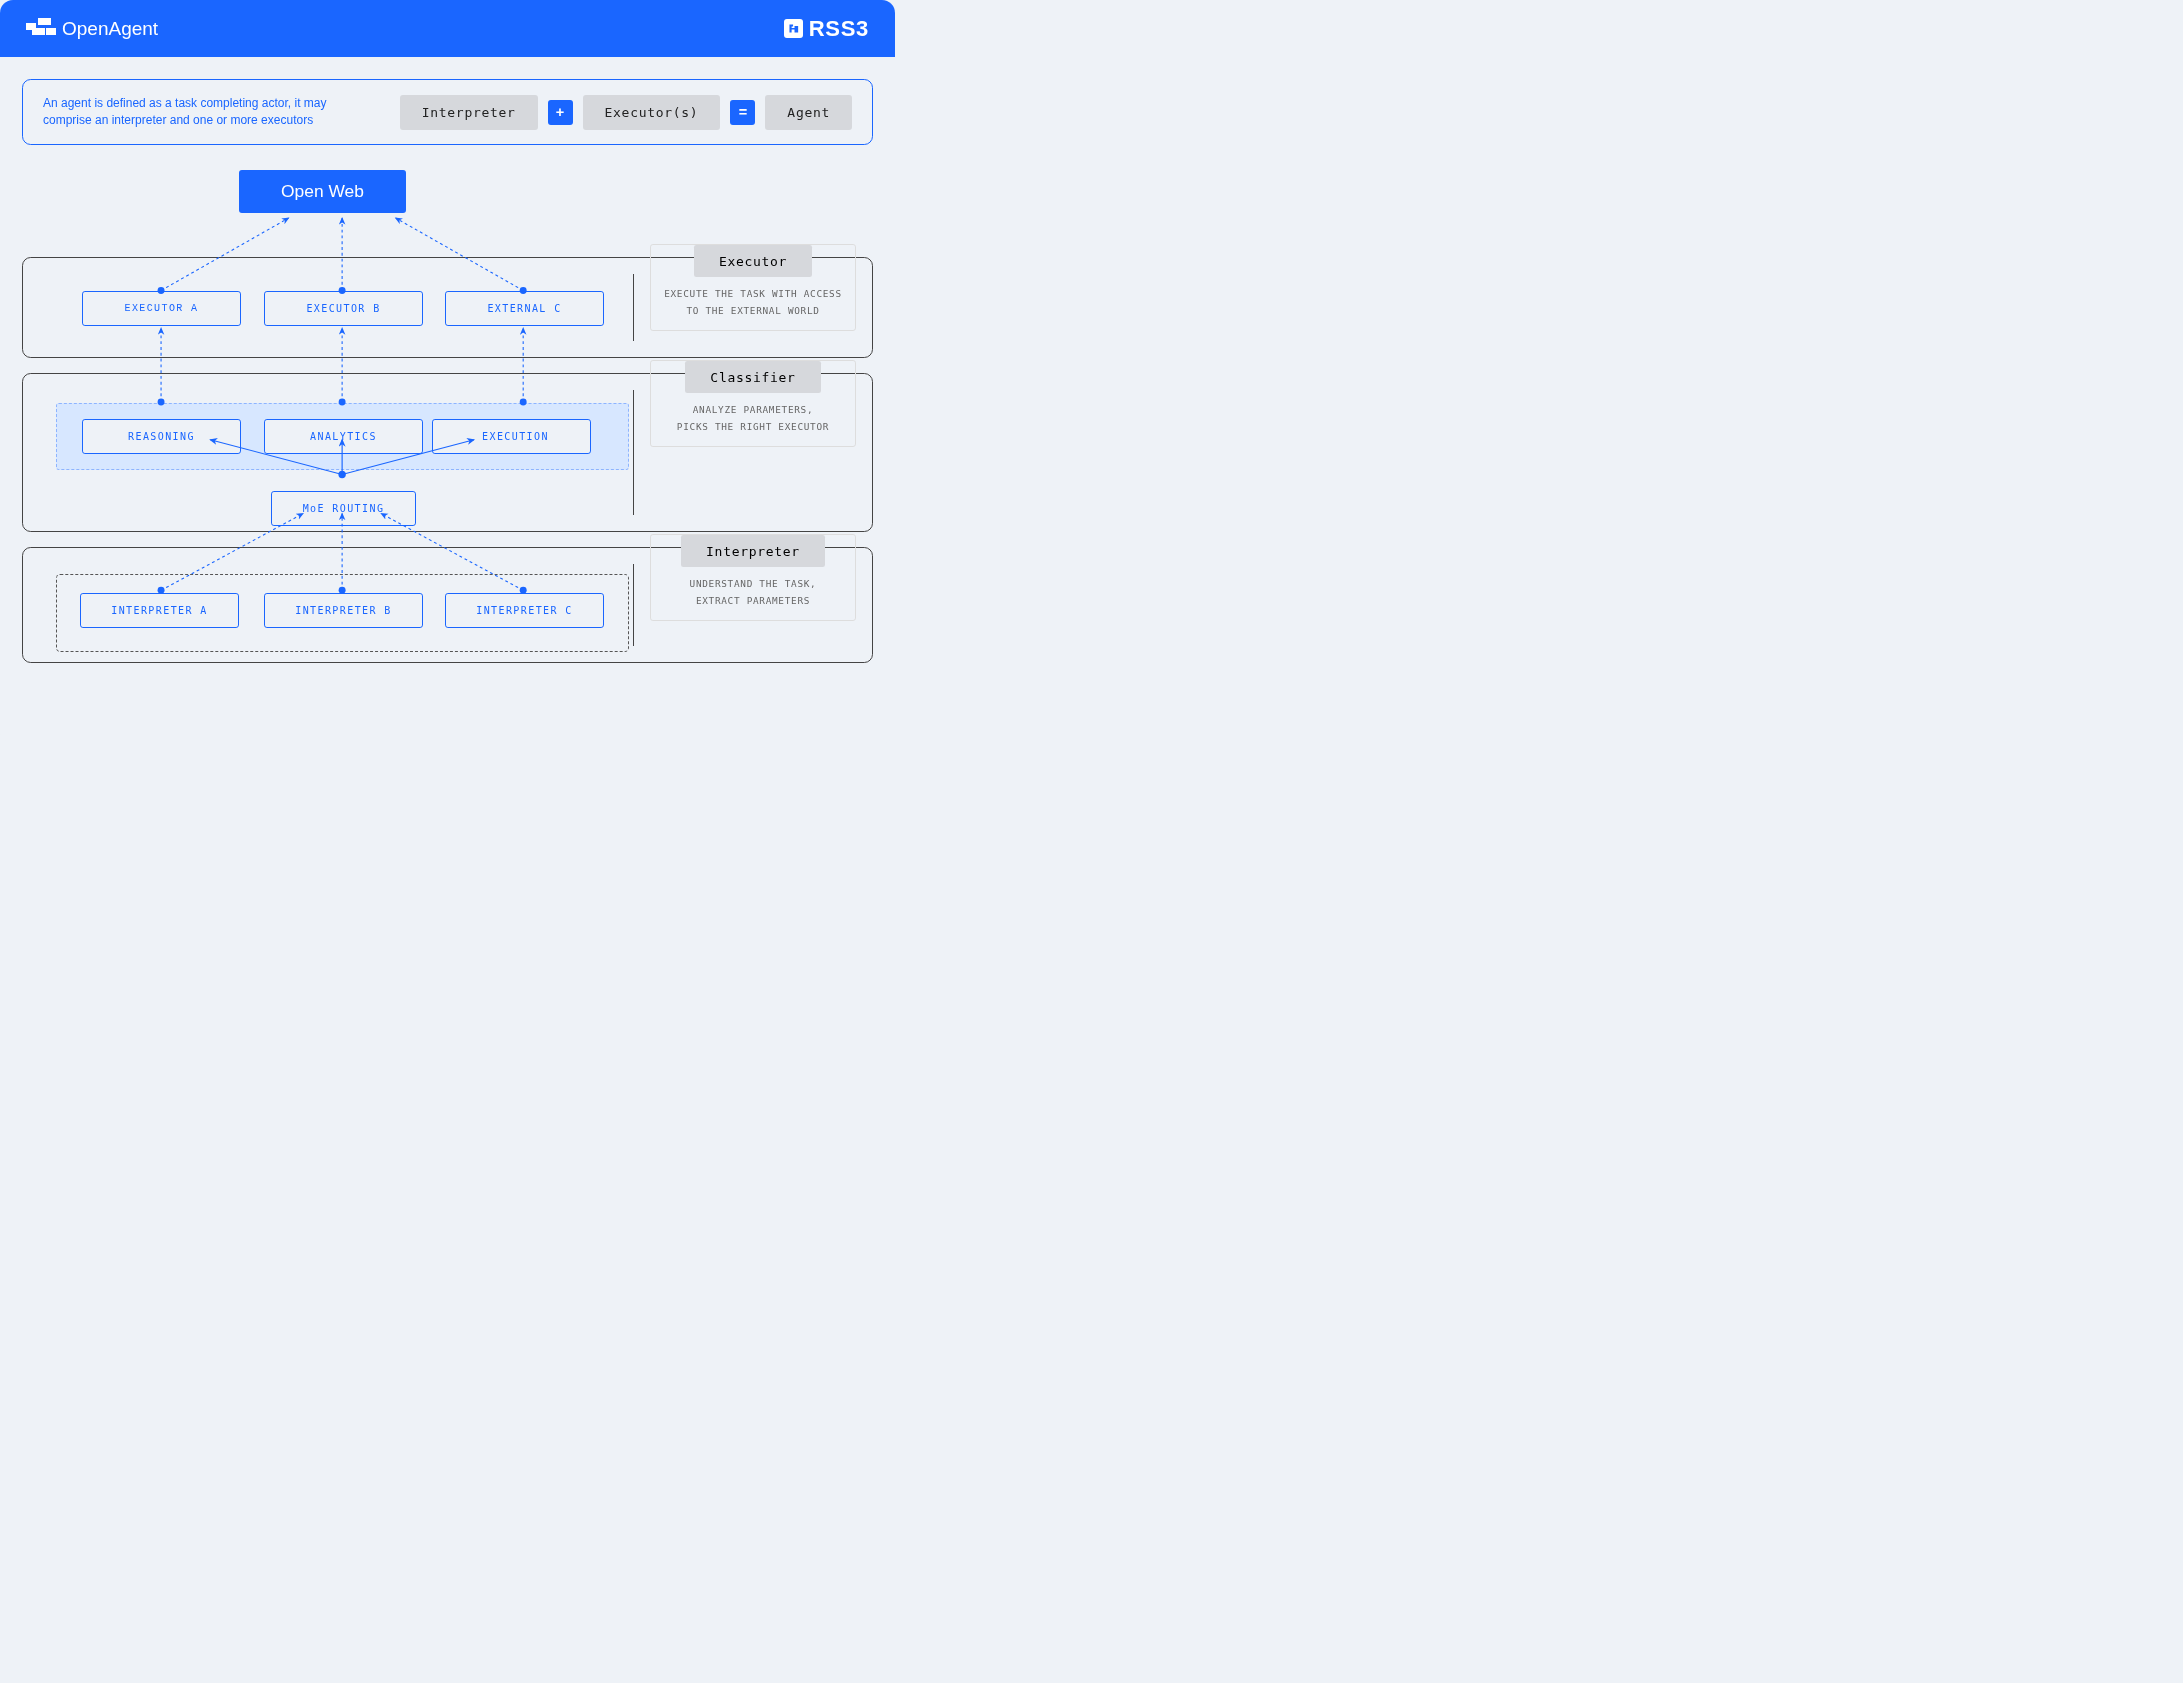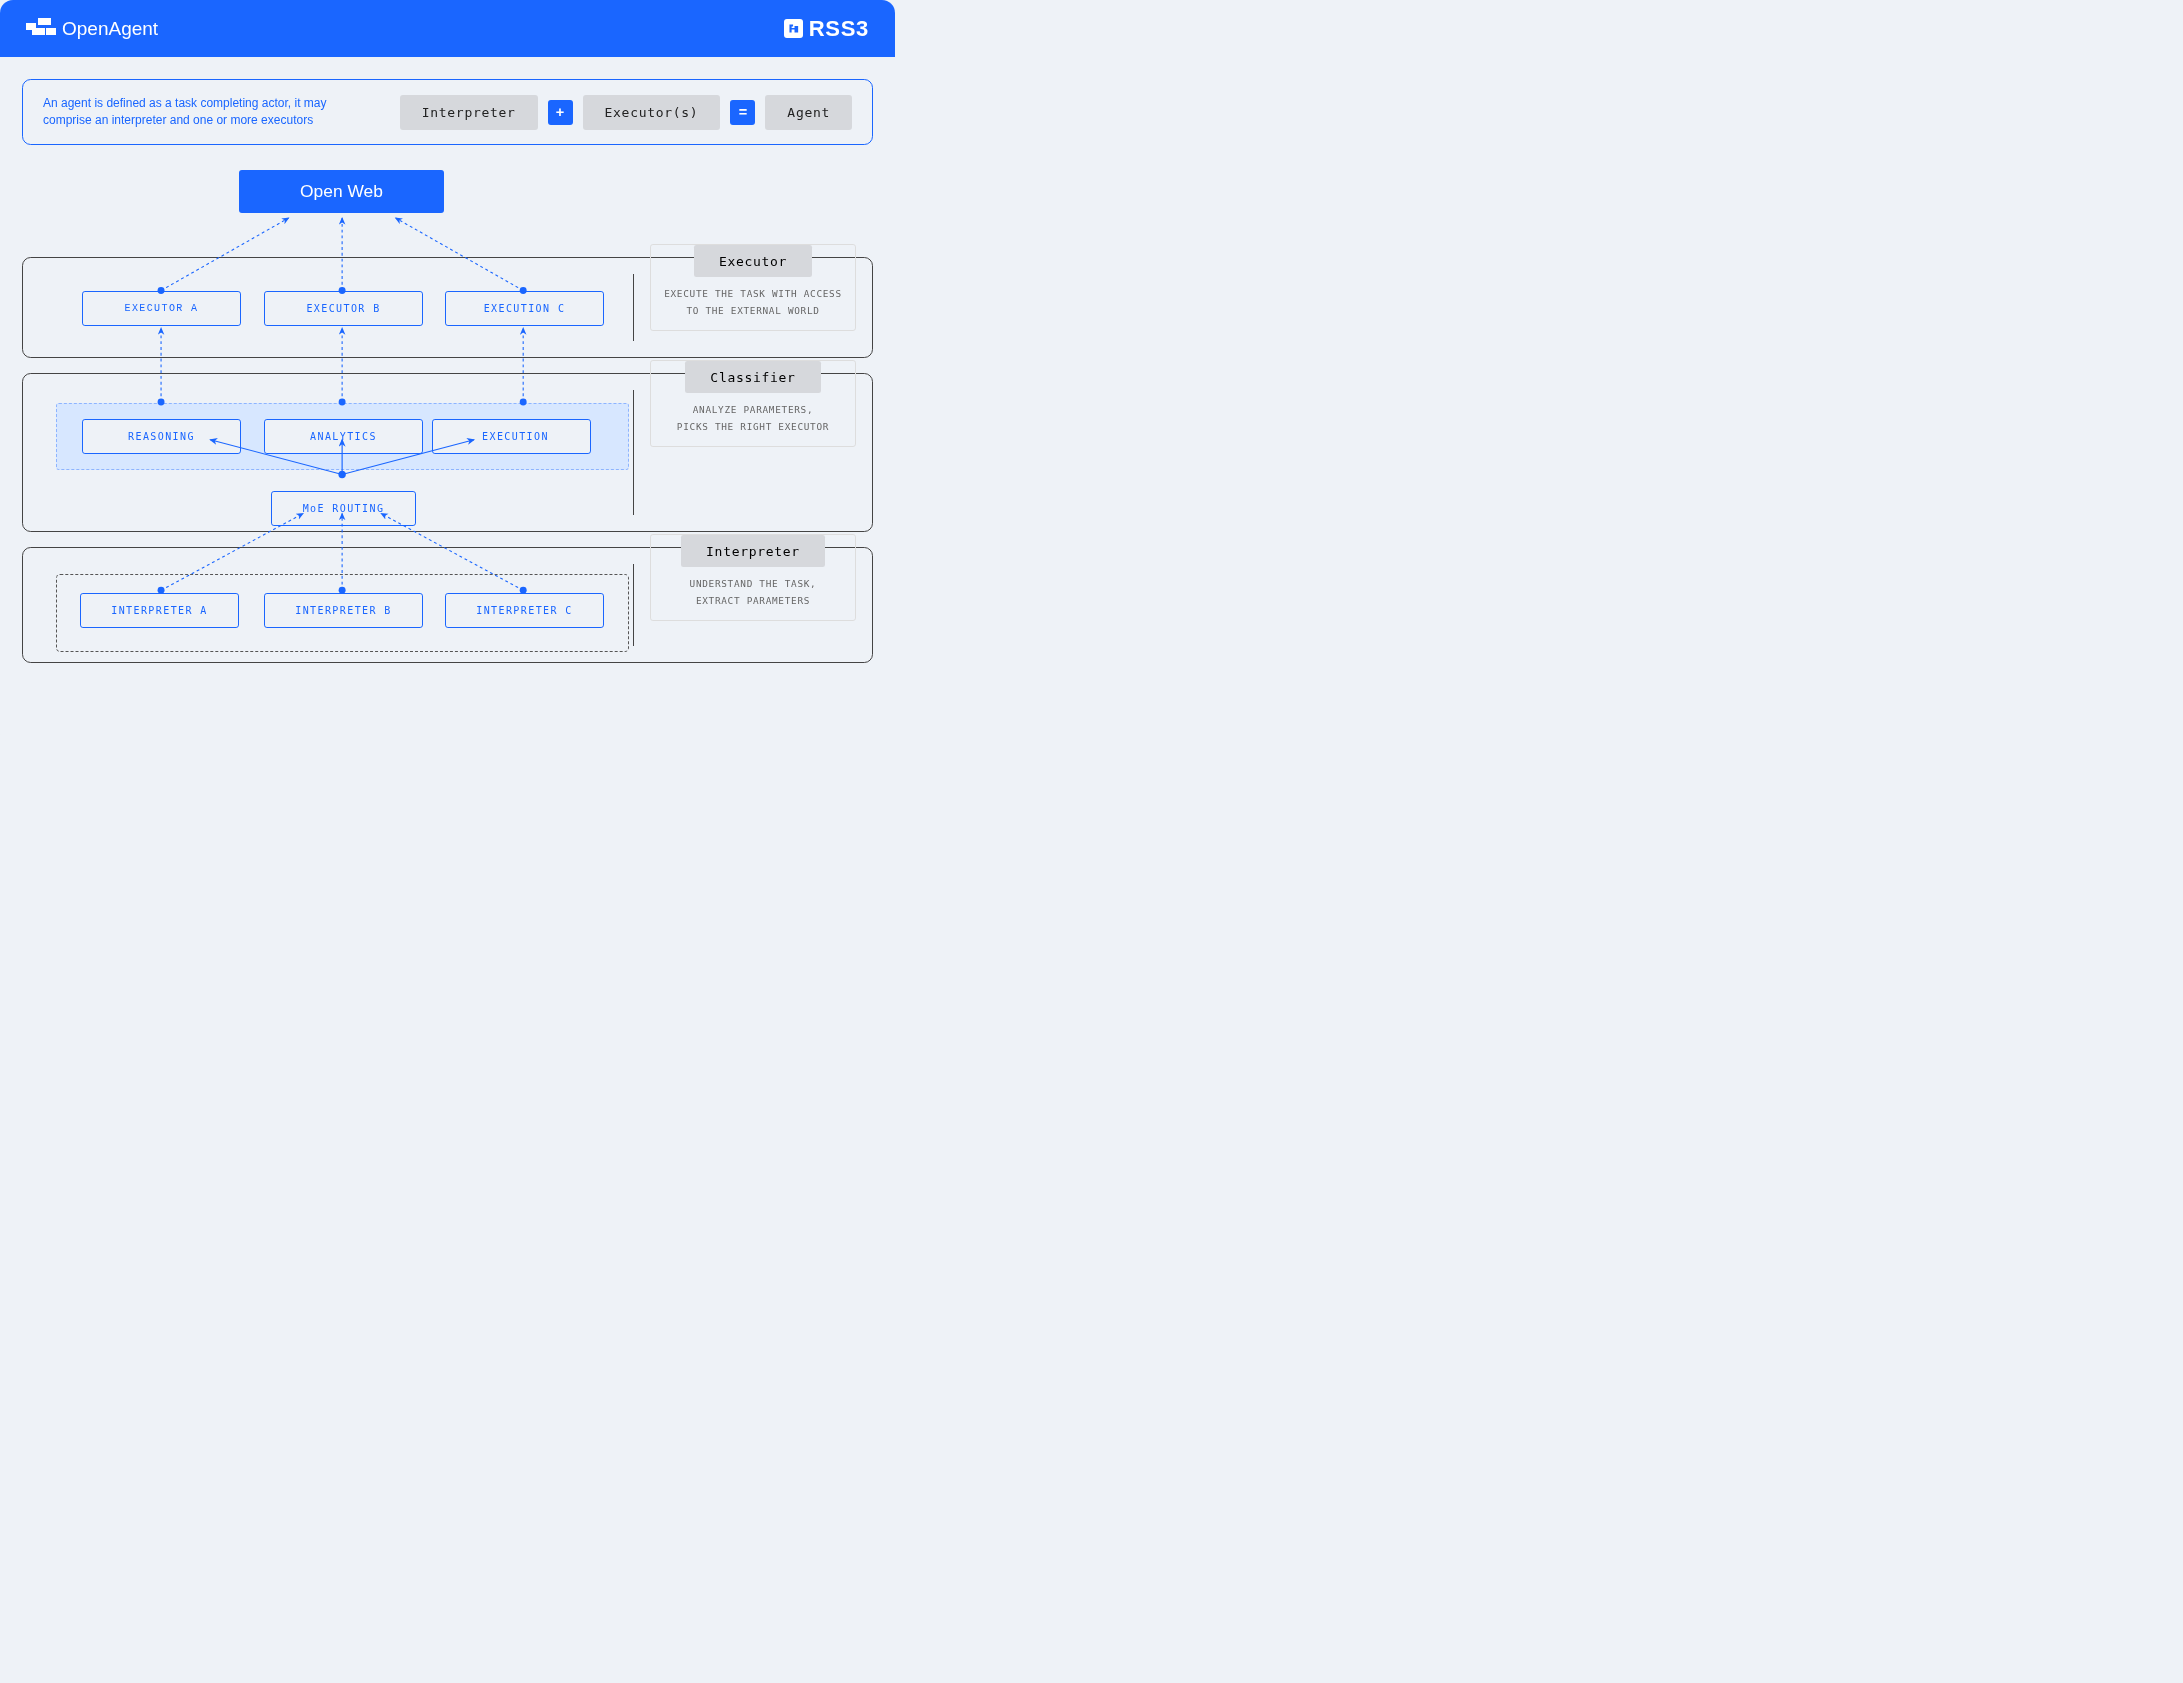--- a/index.html
+++ b/index.html
@@ -71,21 +71,21 @@
   .canvas {
     position: relative;
     margin-top: 25px;
     width: 100%;
     height: 551px;
   }
 
   .openweb {
     position: absolute;
     left: 217px; top: 0;
-    width: 205px; height: 43px;
+    width: 167px; height: 43px;
     background: #1A66FF;
     color: #fff;
     font-size: 17.4px;
     display: flex; align-items: center; justify-content: center;
     border-radius: 2.9px;
   }
 
   .section {
     position: absolute;
     left: 0; right: 0;
@@ -225,21 +225,21 @@
     </div>
 
     <div class="canvas">
 
       <div class="openweb">Open Web</div>
 
       <div class="section sec-executor">
         <div class="sec-left">
           <div class="node n p1">EXECUTOR A</div>
           <div class="node n p2">EXECUTOR B</div>
-          <div class="node n p3">EXECUTION C</div>
+          <div class="node n p3">EXTERNAL C</div>
         </div>
         <div class="sec-right">
           <div class="infocard">
             <div class="tag">Executor</div>
             <div class="desc">EXECUTE THE TASK WITH ACCESS TO THE EXTERNAL WORLD</div>
           </div>
         </div>
       </div>
 
       <div class="section sec-classifier">

